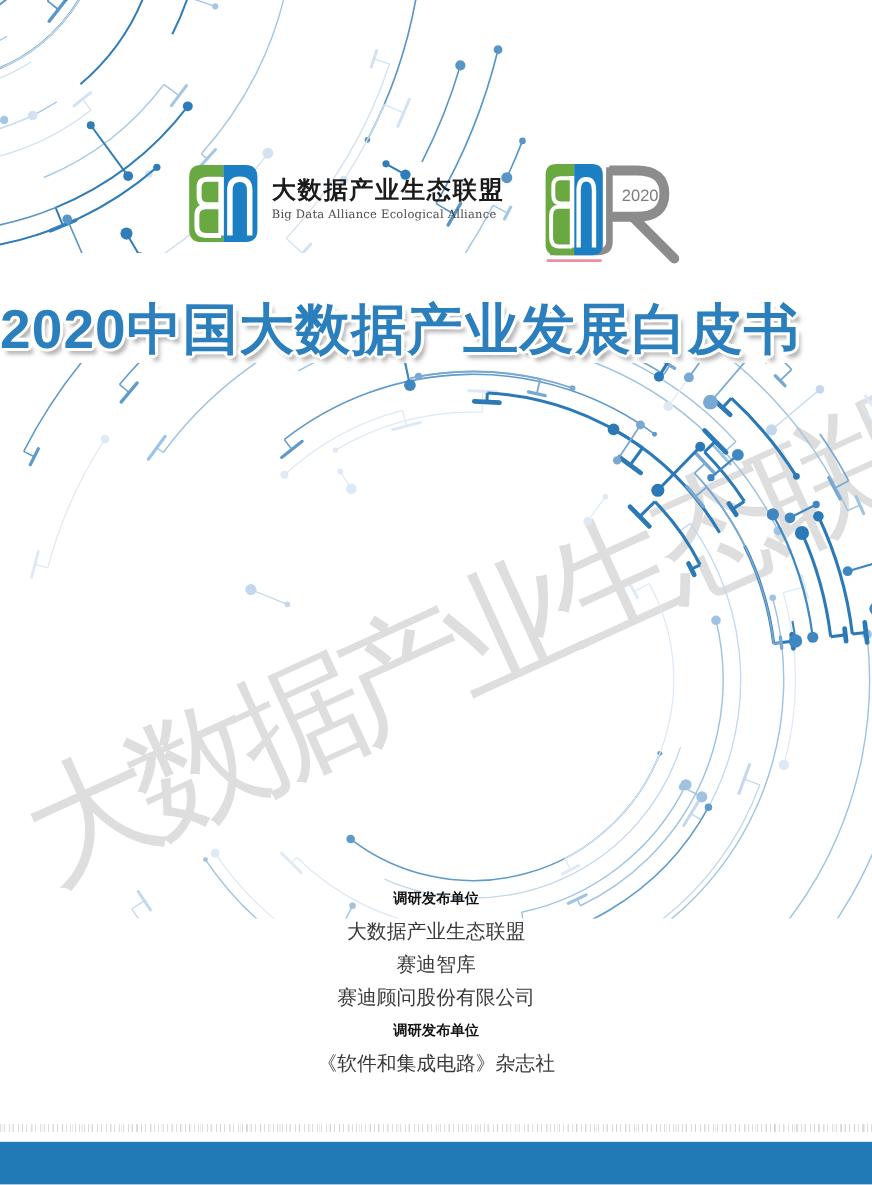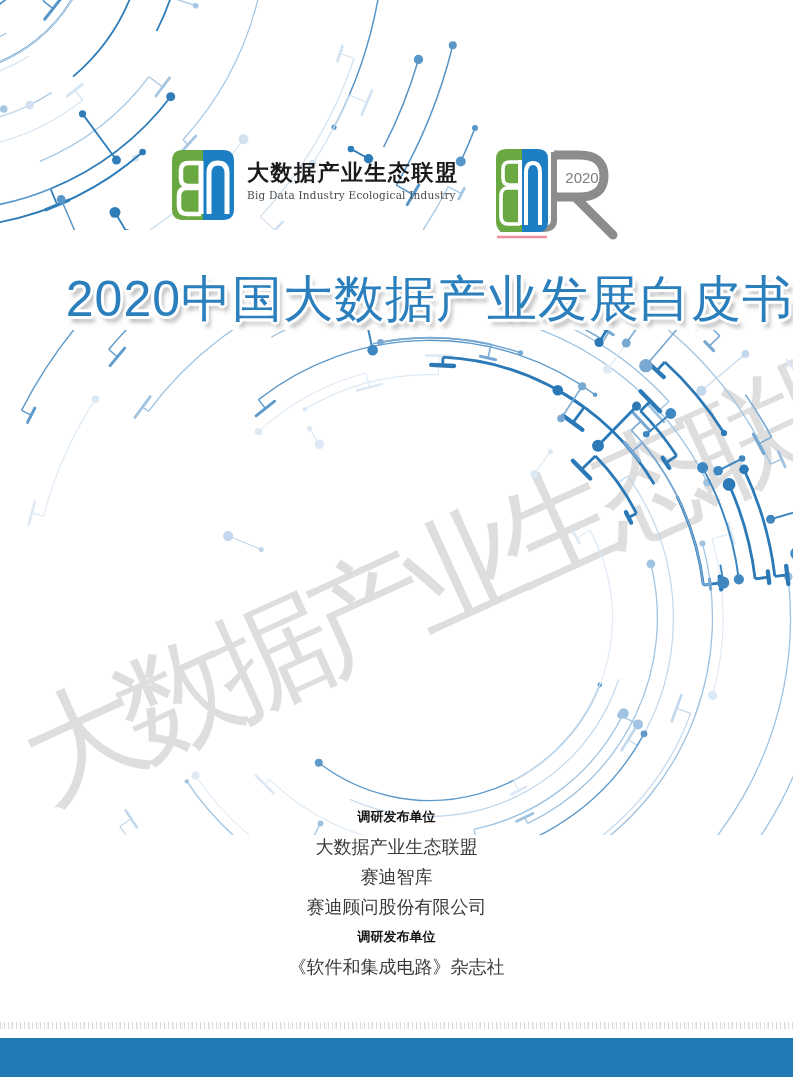--- a/index.html
+++ b/index.html
@@ -18,21 +18,21 @@
   #circuit-topleft{left:0;top:0;z-index:2;}
   #circuit-center{left:0;top:330px;z-index:2;}
   #watermark{
     position:absolute;left:30px;top:700px;z-index:1;height:130px;line-height:130px;
     font-family:"DejaVu Serif",serif;font-size:118px;letter-spacing:-14px;
     color:var(--wm-gray);opacity:.85;white-space:nowrap;
     transform:rotate(-24.5deg);transform-origin:0 50%;
   }
   #main-title{
     position:absolute;left:0;top:266px;width:100%;margin:0;z-index:5;
-    text-align:right;font-size:50px;font-weight:400;letter-spacing:1px;
+    text-align:left;font-size:50px;font-weight:700;letter-spacing:1px;
     color:var(--title-blue);
     text-shadow:
       -2px -2px 0 #fff, 2px -2px 0 #fff, -2px 2px 0 #fff, 2px 2px 0 #fff,
       -3px 0 0 #fff, 3px 0 0 #fff, 0 -3px 0 #fff, 0 3px 0 #fff,
       4px 6px 4px rgba(110,110,110,.55);
   }
   #alliance-logo{position:absolute;left:168px;top:148px;display:flex;align-items:flex-start;z-index:5;}
   #alliance-logo .logo-text{margin-left:9px;padding-top:12px;}
   #alliance-logo .cn{font-size:22px;font-weight:600;color:#1b1b1b;letter-spacing:1.5px;line-height:26px;}
   #alliance-logo .en{font-family:"DejaVu Serif",serif;font-size:10.5px;color:#4a4a4a;margin-top:3px;letter-spacing:.2px;}
@@ -524,21 +524,21 @@
   <div id="alliance-logo">
     <svg width="70" height="74" viewBox="0 0 70 74">
       <path d="M35 2 H15 Q4 2 4 13 V61 Q4 72 15 72 H35 Z" fill="#6aa842"></path>
       <path d="M35 2 H55 Q66 2 66 13 V61 Q66 72 55 72 H35 Z" fill="#1c7fc4"></path>
       <path d="M33 13 V66" stroke="#fff" stroke-width="5" fill="none"></path>
       <path d="M33 15 H21 Q13 15 13 22 V31 Q13 38 21 38 H33 M33 40 H19 Q11 40 11 48 V58 Q11 66 19 66 H33" stroke="#fff" stroke-width="4.5" fill="none" stroke-linejoin="round"></path>
       <path d="M41 66 V25 Q41 15 50 15 Q59 15 59 25 V66" stroke="#fff" stroke-width="5" fill="none"></path>
     </svg>
     <div class="logo-text">
       <div class="cn">大数据产业生态联盟</div>
-      <div class="en">Big Data Industry Ecological Industry</div>
+      <div class="en">Big Data Alliance Ecological Alliance</div>
     </div>
   </div>
 
   <div id="bdr-logo">
     <svg width="140" height="96" viewBox="0 0 140 96">
 
       <path d="M62 6 V74 Q62 83 51 83 H8" stroke="#8c8c8c" stroke-width="6" fill="none"></path>
       <path d="M62 9 H87 Q112 9 112 30 Q112 51 87 51 H62" stroke="#8c8c8c" stroke-width="9" fill="none" stroke-linejoin="round"></path>
       <path d="M84 52 L121 89" stroke="#8c8c8c" stroke-width="9" fill="none" stroke-linecap="round"></path>
 

